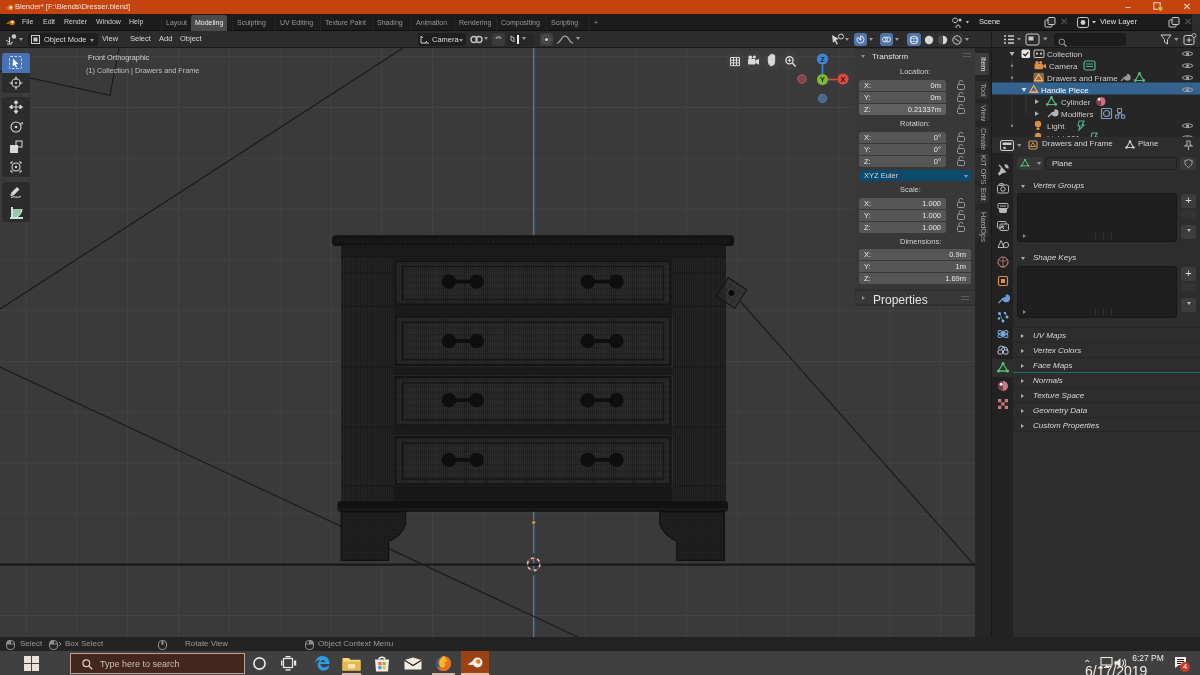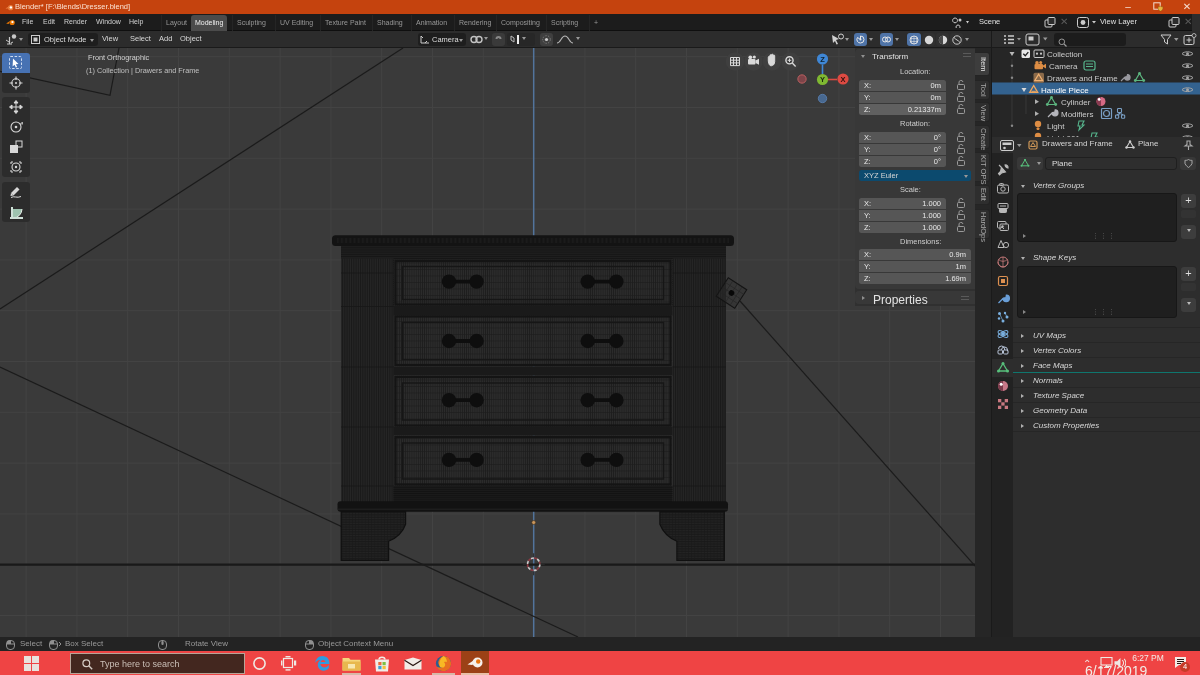--- a/index.html
+++ b/index.html
@@ -39,21 +39,21 @@
 
 #propheader{left:991px;top:137px;width:209px;height:16px;background:#2d2d2d;border-left:1px solid #1a1a1a;color:#d5d5d5;font-size:8px;}
 #proptabs{left:991px;top:153px;width:22px;height:484px;background:#222222;border-left:1px solid #1a1a1a;}
 #propmain{left:1013px;top:153px;width:187px;height:484px;background:#2d2d2d;color:#d5d5d5;font-size:8px;}
 .phead{position:absolute;left:0;width:187px;height:15px;line-height:15px;color:#d8d8d8;font-style:italic;}
 .phead .arr{position:absolute;left:8px;color:#b0b0b0;font-size:7px;}
 .phead .lbl{position:absolute;left:20px;}
 
 #statusbar{left:0;top:637px;width:1200px;height:14px;background:#232323;color:#999999;font-size:8px;line-height:14px;}
 
-#taskbar{left:0;top:651px;width:1200px;height:24px;background:#ef4444;color:#d8cfc8;font-size:9.5px;}
+#taskbar{left:0;top:651px;width:1200px;height:24px;background:#404040;color:#d8cfc8;font-size:9.5px;}
 </style>
 </head>
 <body>
 <div id="root">
   <div id="titlebar" class="abs">
     <svg class="abs" style="left:5px;top:2.5px" width="9" height="9" viewBox="0 0 9 9">
         <circle cx="5.6" cy="4.7" r="2.6" fill="#e87d3e"></circle>
         <circle cx="5.9" cy="4.4" r="1.2" fill="#fff"></circle>
         <path d="M0.5,5.5 L4,3.2 L2.5,5.8 Z" fill="#e87d3e"></path>
       </svg>

